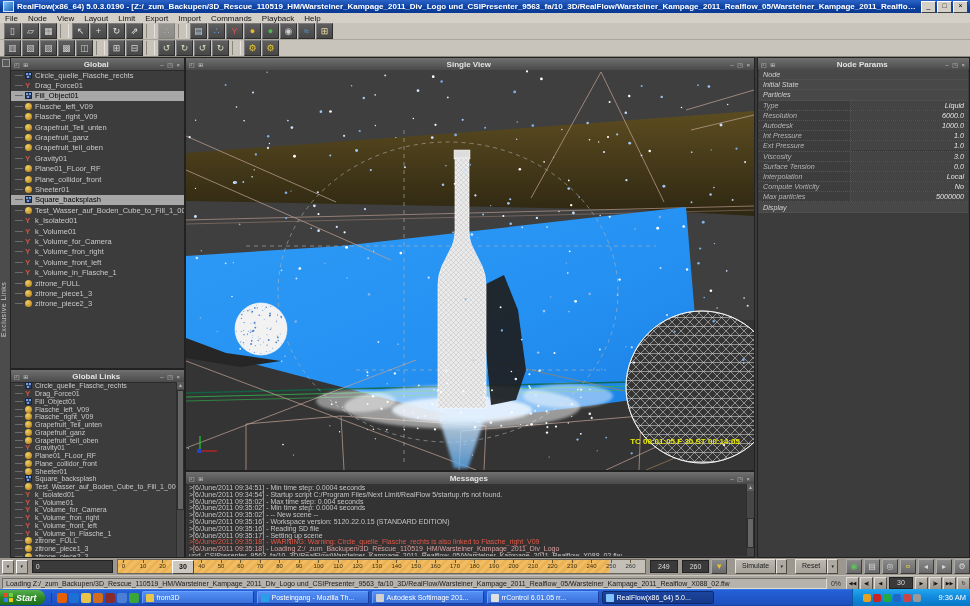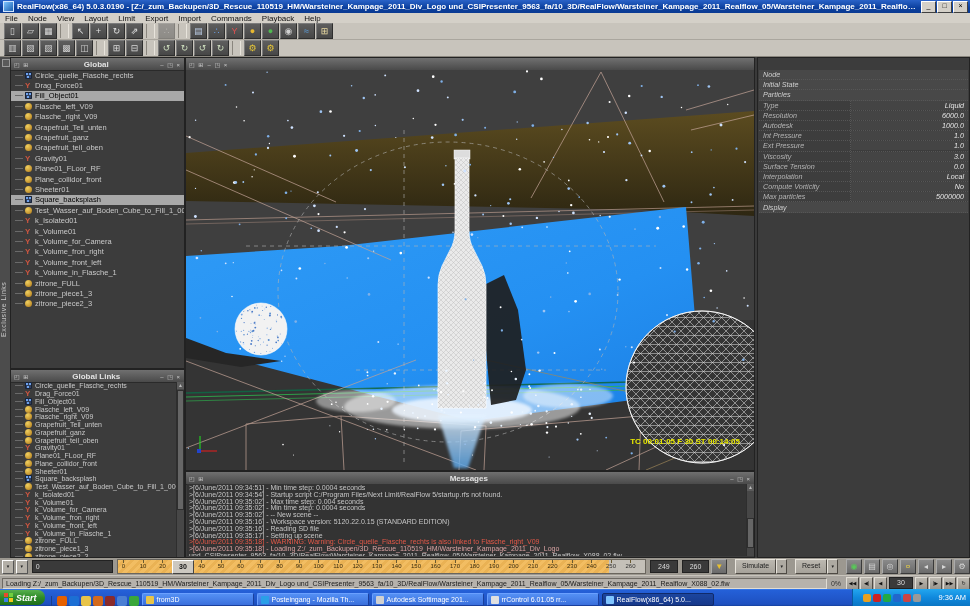--- a/index.html
+++ b/index.html
@@ -90,21 +90,21 @@
     display:flex;align-items:center;justify-content:center;font-size:8px;margin-left:2px;}
   
   #status-row{position:absolute;left:0;top:575px;width:970px;height:14px;background:#aaa6a0;display:flex;align-items:center;border-top:1px solid #c8c4bc;}
   #status-field{width:838px;height:11px;margin-left:2px;background:#b6b2ac;border:1px solid #6e6a64;border-bottom-color:#e0dcd4;border-right-color:#e0dcd4;
     font-size:7px;color:#1a1a1a;line-height:10px;padding-left:3px;white-space:nowrap;overflow:hidden;box-sizing:border-box;}
   #progress-label{font-size:7px;color:#333;margin:0 4px;}
   .pb-btn{width:11px;height:11px;background:linear-gradient(180deg,#bcb8b0,#9a968e);border:1px solid #e0dcd4;border-right-color:#4e4a44;border-bottom-color:#4e4a44;
     font-size:5px;line-height:10px;text-align:center;color:#111;margin-left:1px;}
   #pb-frame{width:22px;height:10px;line-height:10px;margin-left:2px;margin-right:1px;}
   
-  #taskbar{position:absolute;left:0;top:589px;width:970px;height:17px;background:linear-gradient(180deg,#3a80f0 0%,#2460d8 8%,#1e50c0 90%,#15409c 100%);display:flex;align-items:flex-end;}
+  #taskbar{position:absolute;left:0;top:589px;width:970px;height:17px;background:linear-gradient(180deg,#3a80f0 0%,#2460d8 8%,#1e50c0 90%,#15409c 100%);display:flex;align-items:center;}
   #start-btn{height:15px;margin:1px 0 1px 0;padding:0 8px 0 4px;background:linear-gradient(180deg,#57b04e 0%,#2e8a28 50%,#1e6e1a 100%);
     border-radius:0 7px 7px 0;display:flex;align-items:center;color:#fff;font-weight:bold;font-style:italic;font-size:9px;gap:3px;}
   .winflag{width:9px;height:9px;display:grid;grid-template-columns:4px 4px;grid-template-rows:4px 4px;gap:1px;}
   .winflag i{display:block;}
   .ql{display:flex;align-items:center;margin-left:6px;gap:2px;border-left:1px solid #1a3f8c;padding-left:5px;}
   .ql-icon{width:10px;height:10px;border-radius:2px;}
   .task-btn{height:13px;width:112px;margin-left:3px;background:linear-gradient(180deg,#5490f4,#3a6fdc);border:1px solid #6aa0ff;border-right-color:#1a3f9c;border-bottom-color:#1a3f9c;
     border-radius:2px;display:flex;align-items:center;gap:3px;padding:0 3px;color:#fff;font-size:7px;white-space:nowrap;overflow:hidden;box-sizing:border-box;}
   .task-btn.active{background:linear-gradient(180deg,#1c459e,#16388a);border-color:#102a6a;}
   .task-icon{width:8px;height:8px;flex:0 0 auto;border-radius:1px;}
@@ -438,20 +438,21 @@
         </div>
       <div class="scrollbar" style="top:12px;bottom:0;">
         <div class="sb-arrow">▲</div>
         <div class="sb-thumb" style="top:8px;height:120px;"></div>
       </div>
     </div>
 
     <div class="panel" id="viewport">
       <div class="phead">
         <span class="hicons">◰ ⊞</span>
+        <span class="ptitle">Single View</span>
         <span class="pctrl">– ◳ ×</span>
       </div>
       <div id="scene-wrap">
         <svg id="scene" width="568" height="400" viewBox="0 0 568 400">
           <defs>
             <linearGradient id="floorGrad" x1="0" y1="0" x2="0" y2="1">
               <stop offset="0" stop-color="#5c4c20"></stop>
                 <stop offset="1" stop-color="#2e2712"></stop>
             </linearGradient>
             <linearGradient id="waterGrad" x1="0" y1="0" x2="1" y2="1">
@@ -946,20 +947,25 @@
           <div class="msg-line load">&gt;[6/June/2011 09:35:18] - Loading Z:/_zum_Backupen/3D_Rescue_110519_HM/Warsteiner_Kampage_2011_Div_Logo</div>
           <div class="msg-line">und_CSIPresenter_9563_fa/10_3D/RealFlow/Warsteiner_Kampage_2011_Realflow_05/Warsteiner_Kampage_2011_Realflow_X088_02.flw</div>
         </div>
       <div class="scrollbar" style="top:12px;bottom:1px;">
         <div class="sb-arrow">▲</div>
         <div class="sb-thumb" style="bottom:8px;height:30px;"></div>
       </div>
     </div>
 
     <div class="panel" id="nodeparams">
+      <div class="phead">
+        <span class="hicons">◰ ⊞</span>
+        <span class="ptitle">Node Params</span>
+        <span class="pctrl">– ◳ ×</span>
+      </div>
       <div id="params-body" style="position:absolute;left:1px;right:1px;top:12px;font-style:italic;">
           <div class="prow section">Node</div>
           <div class="prow section">Initial State</div>
           <div class="prow section">Particles</div>
           <div class="prow">
             <span class="plabel">Type</span>
             <span class="pvalue">Liquid</span>
           </div>
           <div class="prow">
             <span class="plabel">Resolution</span>

